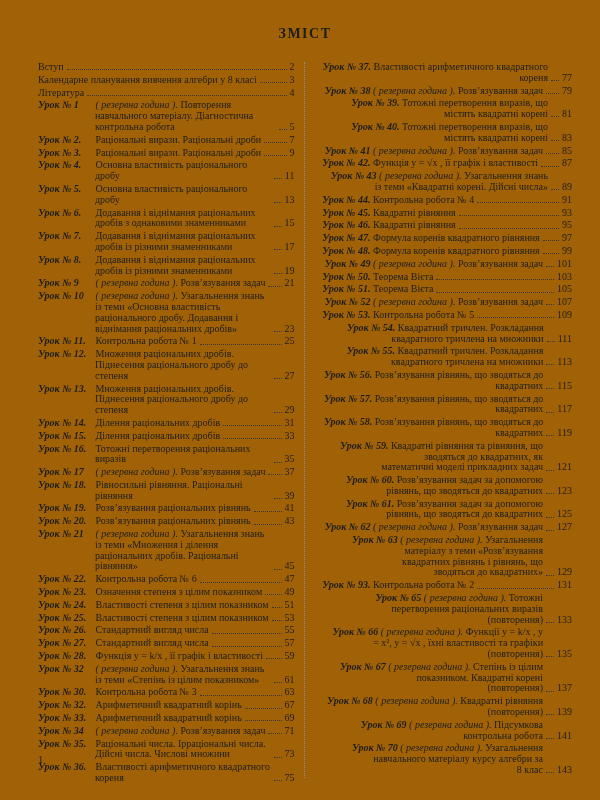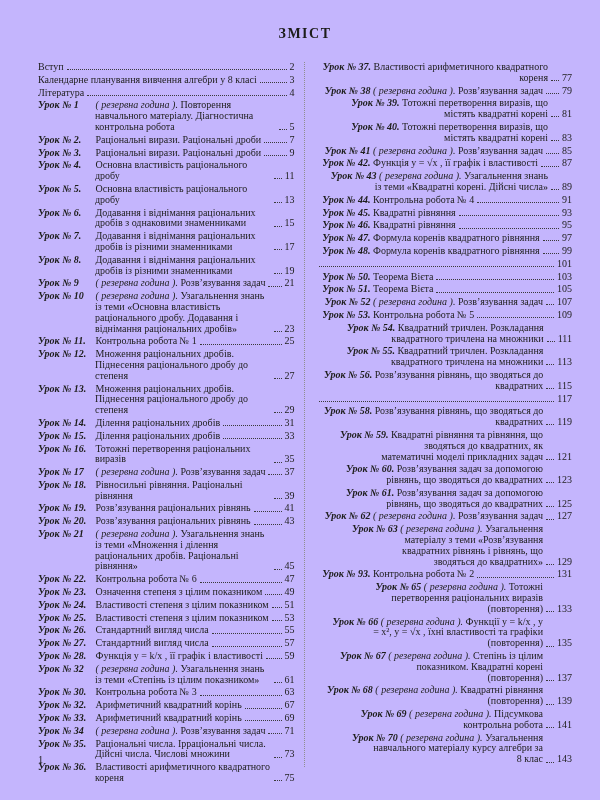--- a/index.html
+++ b/index.html
@@ -1,21 +1,21 @@
 <!DOCTYPE html>
 <html lang="uk"><head>
 <meta charset="utf-8">
 <style>
   html,body { margin:0; padding:0; }
   body { background:#e8e8e8; }
   .page {
     position:relative;
     width:600px; height:800px;
     margin:0 auto;
-    background:#c4b5fd;
+    background:#a16207;
     color:#1d1d1b;
     font-family:"Liberation Serif","DejaVu Serif",serif;
     overflow:hidden;
     box-sizing:border-box;
     padding:26px 28px 0 38px;
   }
   .page-title {
     text-align:center;
     font-weight:bold;
     font-size:14px;
@@ -321,20 +321,21 @@
           <span class="head lesson"><span class="label">Урок № 47.</span> <span class="title">Формула коренів квадратного рівняння</span></span>
           <span class="leader"></span>
           <span class="num">97</span>
         </div>
         <div class="entry">
           <span class="head lesson"><span class="label">Урок № 48.</span> <span class="title">Формула коренів квадратного рівняння</span></span>
           <span class="leader"></span>
           <span class="num">99</span>
         </div>
         <div class="entry">
+          <span class="head lesson"><span class="label">Урок № 49</span> <span class="reserve">( резервна година ).</span> <span class="title">Розв’язування задач</span></span>
           <span class="leader"></span>
           <span class="num">101</span>
         </div>
         <div class="entry">
           <span class="head lesson"><span class="label">Урок № 50.</span> <span class="title">Теорема Вієта</span></span>
           <span class="leader"></span>
           <span class="num">103</span>
         </div>
         <div class="entry">
           <span class="head lesson"><span class="label">Урок № 51.</span> <span class="title">Теорема Вієта</span></span>
@@ -360,20 +361,21 @@
           <span class="head lesson"><span class="label">Урок № 55.</span> <span class="title">Квадратний тричлен. Розкладання квадратного тричлена на множники</span></span>
           <span class="leader"></span>
           <span class="num">113</span>
         </div>
         <div class="entry">
           <span class="head lesson"><span class="label">Урок № 56.</span> <span class="title">Розв’язування рівнянь, що зводяться до квадратних</span></span>
           <span class="leader"></span>
           <span class="num">115</span>
         </div>
         <div class="entry">
+          <span class="head lesson"><span class="label">Урок № 57.</span> <span class="title">Розв’язування рівнянь, що зводяться до квадратних</span></span>
           <span class="leader"></span>
           <span class="num">117</span>
         </div>
         <div class="entry">
           <span class="head lesson"><span class="label">Урок № 58.</span> <span class="title">Розв’язування рівнянь, що зводяться до квадратних</span></span>
           <span class="leader"></span>
           <span class="num">119</span>
         </div>
         <div class="entry">
           <span class="head lesson"><span class="label">Урок № 59.</span> <span class="title">Квадратні рівняння та рівняння, що зводяться до квадратних, як математичні моделі прикладних задач</span></span>

